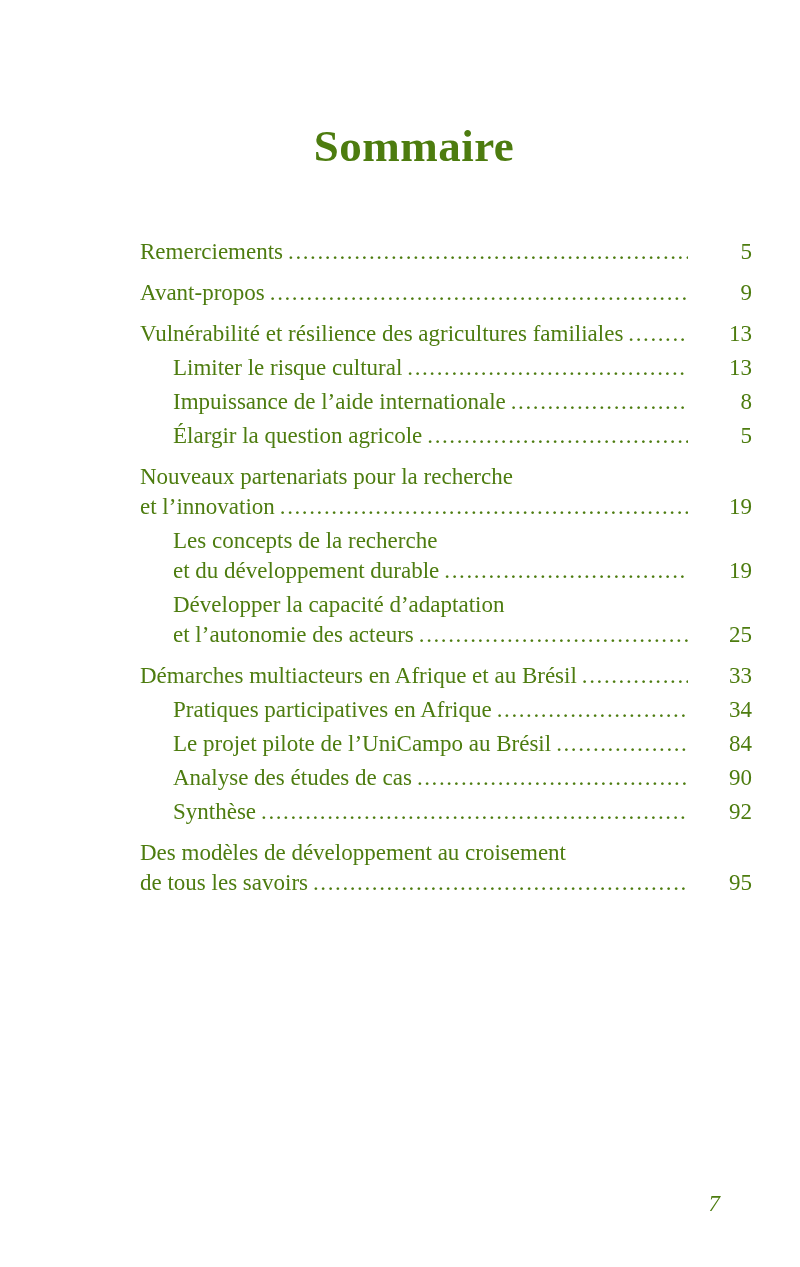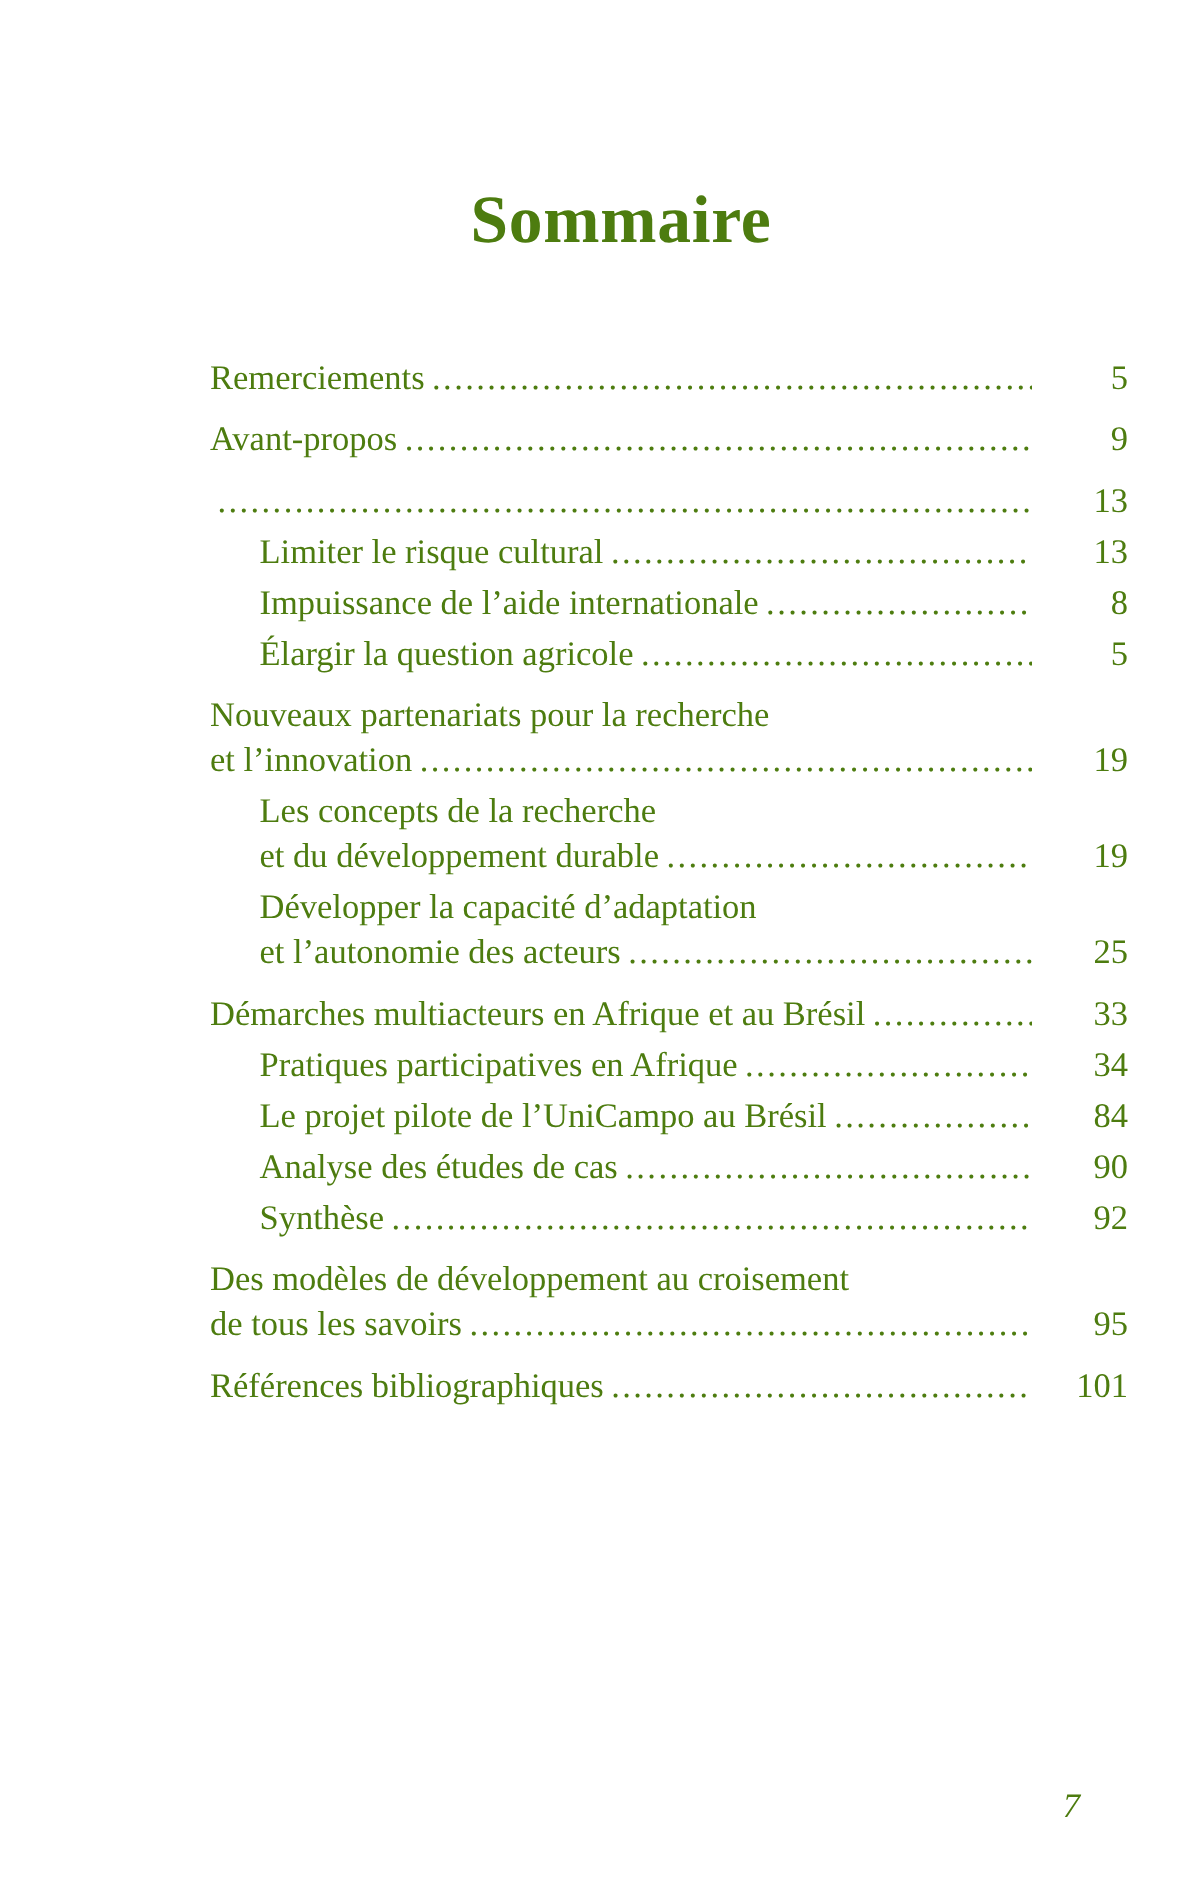--- a/index.html
+++ b/index.html
@@ -89,20 +89,21 @@
       <span class="pnum">5</span>
     </div>
 
     <div class="row l0 sp-main">
       <span class="label">Avant-propos</span>
       <span class="dots"></span>
       <span class="pnum">9</span>
     </div>
 
     <div class="row l0 sp-main">
+      <span class="label">Vulnérabilité et résilience des agricultures familiales</span>
       <span class="dots"></span>
       <span class="pnum">13</span>
     </div>
 
     <div class="row l1 sp-sub">
       <span class="label">Limiter le risque cultural</span>
       <span class="dots"></span>
       <span class="pnum">13</span>
     </div>
 
@@ -178,23 +179,18 @@
     <div class="row l0 sp-main">
       <span class="label">Des modèles de développement au croisement</span>
     </div>
     <div class="row l0 sp-wrap">
       <span class="label">de tous les savoirs</span>
       <span class="dots"></span>
       <span class="pnum">95</span>
     </div>
 
 
-    <div class="row l0 sp-main">
-      <span class="label">Références bibliographiques</span>
-      <span class="dots"></span>
-      <span class="pnum">101</span>
-    </div>
 
   </div>
 
   <div class="folio">7</div>
 
 </div>
 
 </body></html>

